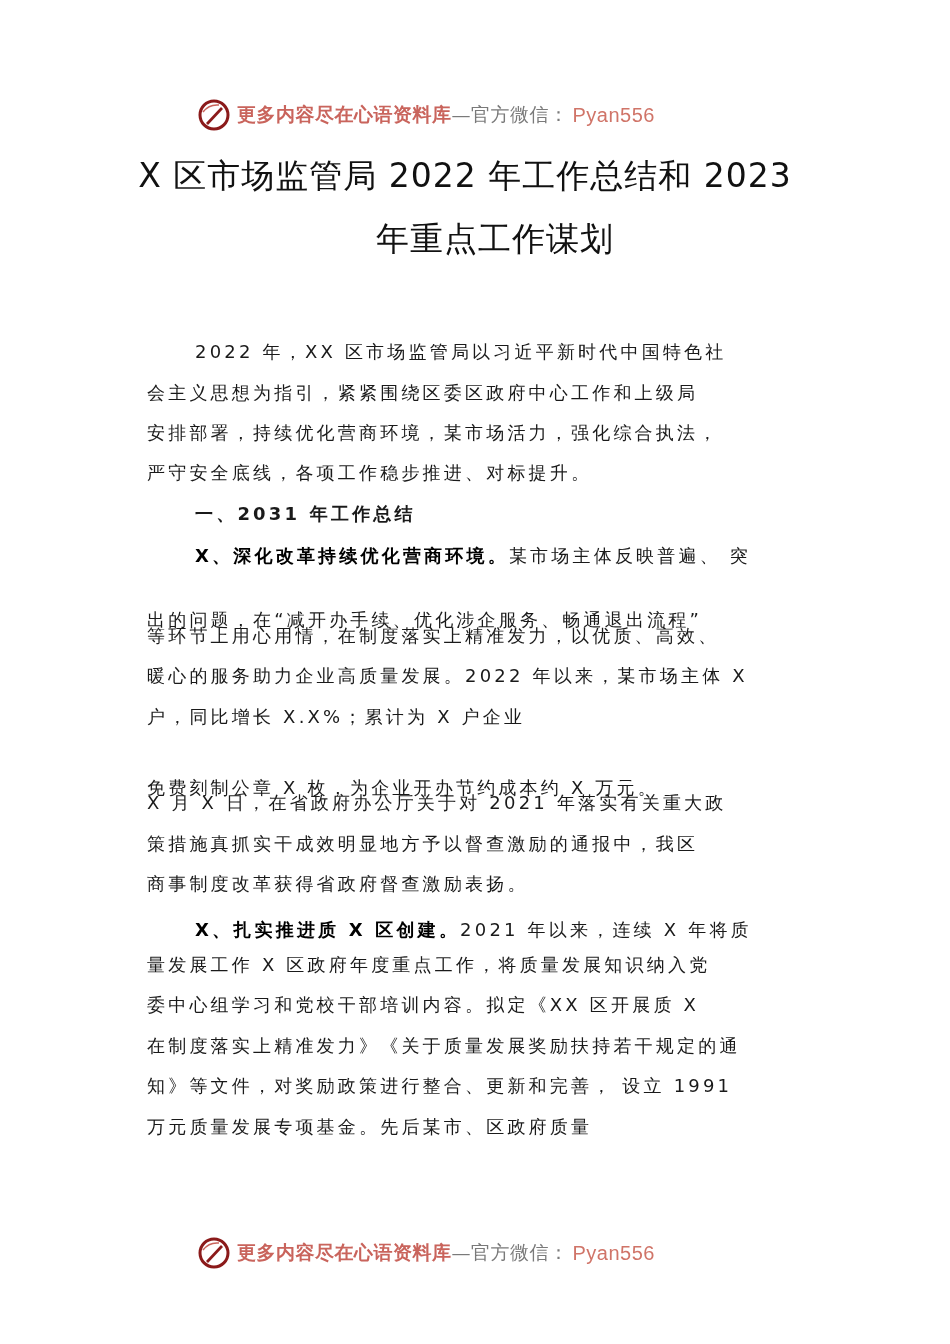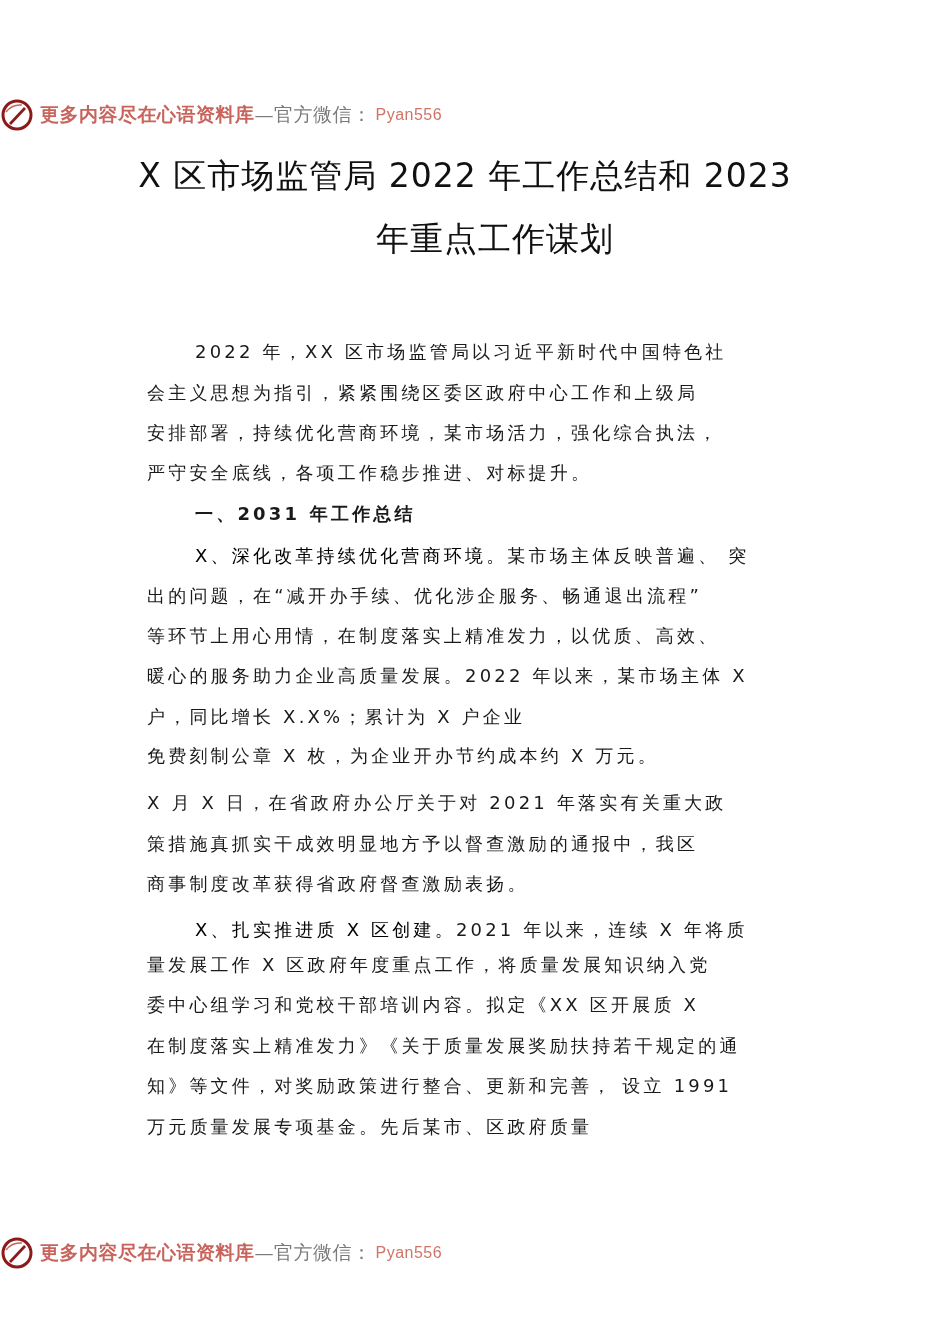--- a/index.html
+++ b/index.html
@@ -2,48 +2,48 @@
 <html><head>
 <meta charset="utf-8">
 <style>
   html, body { margin: 0; padding: 0; background: #ffffff; }
   body {
     width: 950px; height: 1344px; position: relative; overflow: hidden;
     font-family: "DejaVu Serif", "Liberation Serif", serif;
     color: #1a1a1a;
   }
   .banner {
-    position: absolute; left: 0; width: 820px; height: 44px;
-    display: flex; align-items: center; 
+    position: absolute; left: 16px; width: 820px; height: 44px;
+    display: flex; align-items: center; justify-content: center;
     font-size: 19px; letter-spacing: 0.5px;
   }
   .banner.top { top: 93px; }
   .banner.bottom { top: 1231px; }
   .banner .logo { width: 34px; height: 34px; margin-right: 6px; display: inline-block; }
   .banner .red { color: #c9645c; font-family: "DejaVu Serif", serif; font-weight: bold; }
   .banner .gray { color: #7a7a7a; font-family: "DejaVu Serif", serif; }
-  .banner .latin { color: #d07468; font-family: "Liberation Sans", sans-serif; font-size: 16px; margin-left: 4px; }
+  .banner .latin { color: #d07468; font-family: "Liberation Sans", sans-serif; font-size: 20px; margin-left: 4px; }
 
   .title {
     position: absolute; left: 0; width: 950px; text-align: center;
     font-size: 33px; font-weight: normal; letter-spacing: 1px;
     font-family: "DejaVu Sans", "Liberation Sans", sans-serif;
     color: #111;
   }
   .title.l1 { top: 154px; left: -10px; }
   .title.l2 { top: 217px; left: 20px; }
 
   .line {
     position: absolute; left: 147px; white-space: nowrap;
     font-size: 18px; letter-spacing: 3.2px; color: #1a1a1a;
     font-family: "DejaVu Sans", "Liberation Sans", sans-serif;
     margin-top: 26px;
   }
   .line.indent { left: 195px; }
-  .line b { font-weight: normal; color: #000; }
+  .line b { font-weight: bold; color: #000; }
   .h1 { font-weight: bold; }
 </style>
 </head>
 <body>
 
 <div class="banner top">
   <svg class="logo" viewBox="0 0 34 34">
     <circle cx="17" cy="17" r="14" fill="none" stroke="#8b1a1a" stroke-width="3"></circle>
     <path d="M9 25 L24 9 L26 11 L11 27 Z" fill="#8b1a1a"></path>
     <path d="M6 14 Q12 6 22 7" fill="none" stroke="#c9645c" stroke-width="1.5"></path>
@@ -57,25 +57,25 @@
 <div class="title l1">X 区市场监管局 2022 年工作总结和 2023</div>
 <div class="title l2">年重点工作谋划</div>
 
 <div class="line indent" style="top:314px">2022 年，XX 区市场监管局以习近平新时代中国特色社</div>
 <div class="line" style="top:355px">会主义思想为指引，紧紧围绕区委区政府中心工作和上级局</div>
 <div class="line" style="top:395px">安排部署，持续优化营商环境，某市场活力，强化综合执法，</div>
 <div class="line" style="top:435px">严守安全底线，各项工作稳步推进、对标提升。</div>
 <div class="line indent h1" style="top:476px">一、2031 年工作总结</div>
 
 <div class="line indent" style="top:518px"><b>X、深化改革持续优化营商环境。</b><span>某市场主体反映普遍、 突</span></div>
-<div class="line" style="top:558px">出的问题，在“减开办手续、优化涉企服务、畅通退出流程”</div>
+<div class="line" style="top:582px">出的问题，在“减开办手续、优化涉企服务、畅通退出流程”</div>
 <div class="line" style="top:598px">等环节上用心用情，在制度落实上精准发力，以优质、高效、</div>
 <div class="line" style="top:638px">暖心的服务助力企业高质量发展。2022 年以来，某市场主体 X</div>
 <div class="line" style="top:679px">户，同比增长 X.X%；累计为 X 户企业</div>
-<div class="line" style="top:718px">免费刻制公章 X 枚，为企业开办节约成本约 X 万元。</div>
+<div class="line" style="top:750px">免费刻制公章 X 枚，为企业开办节约成本约 X 万元。</div>
 <div class="line" style="top:765px">X 月 X 日，在省政府办公厅关于对 2021 年落实有关重大政</div>
 <div class="line" style="top:806px">策措施真抓实干成效明显地方予以督查激励的通报中，我区</div>
 <div class="line" style="top:846px">商事制度改革获得省政府督查激励表扬。</div>
 
 <div class="line indent" style="top:892px"><b>X、扎实推进质 X 区创建。</b><span>2021 年以来，连续 X 年将质</span></div>
 <div class="line" style="top:927px">量发展工作 X 区政府年度重点工作，将质量发展知识纳入党</div>
 <div class="line" style="top:967px">委中心组学习和党校干部培训内容。拟定《XX 区开展质 X</div>
 <div class="line" style="top:1008px">在制度落实上精准发力》《关于质量发展奖励扶持若干规定的通</div>
 <div class="line" style="top:1048px">知》等文件，对奖励政策进行整合、更新和完善， 设立 1991</div>
 <div class="line" style="top:1089px">万元质量发展专项基金。先后某市、区政府质量</div>

